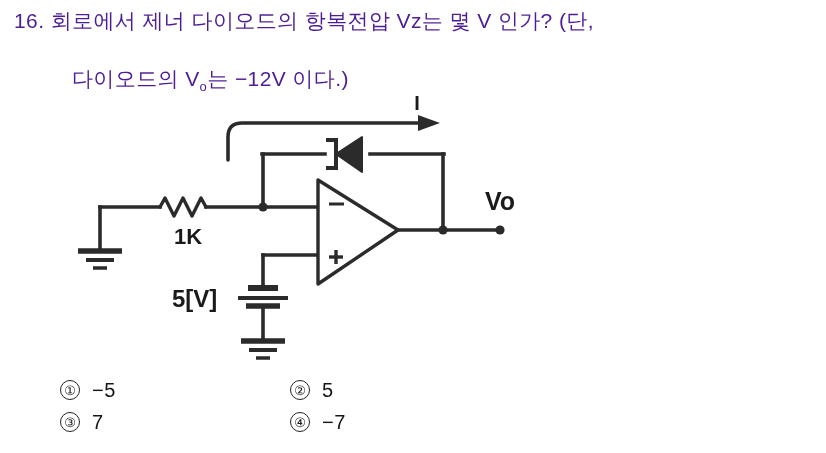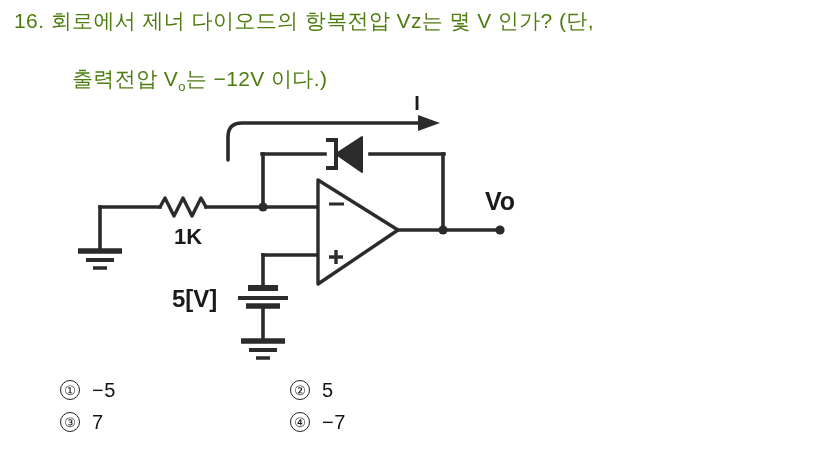--- a/index.html
+++ b/index.html
@@ -21,21 +21,21 @@
     position: absolute;
     left: 14px;
     top: 6px;
     width: 800px;
   }
   .q-line {
     font-size: 21px;
     line-height: 29px;
     letter-spacing: 0.4px;
     white-space: pre;
-    color: #4d7c0f;
+    color: #4c1d95;
   }
   .q-line-1 { }
   .q-line-2 { padding-left: 33px; }
   .q-sub {
     font-size: 13px;
     vertical-align: sub;
     line-height: 0;
   }
 
   
@@ -85,21 +85,21 @@
     color: #151515;
     letter-spacing: 0.5px;
   }
 </style>
 </head>
 <body>
 
 <div id="question-block">
   <div class="q-line q-line-1">16. 회로에서 제너 다이오드의 항복전압 Vz는 몇 V 인가? (단,</div>
   <div class="q-line q-line-2">
-    <span>출력전압 V</span><span class="q-sub">o</span><span>는 −12V 이다.)</span>
+    <span>다이오드의 V</span><span class="q-sub">o</span><span>는 −12V 이다.)</span>
   </div>
 </div>
 
 <div id="circuit-figure">
   <svg id="circuit-svg" width="500" height="270" viewBox="0 0 500 270">
 
     <g fill="none" stroke="#2b2b2b" stroke-width="3.6" stroke-linecap="square">
 
       <path d="M 168 68 L 168 45 Q 168 31 182 31 L 358 31" stroke-linecap="round"></path>
 

